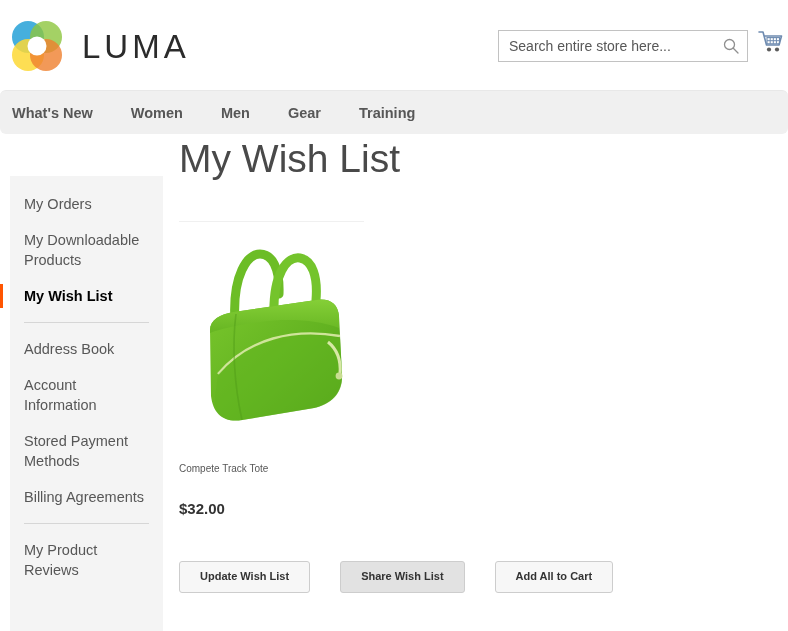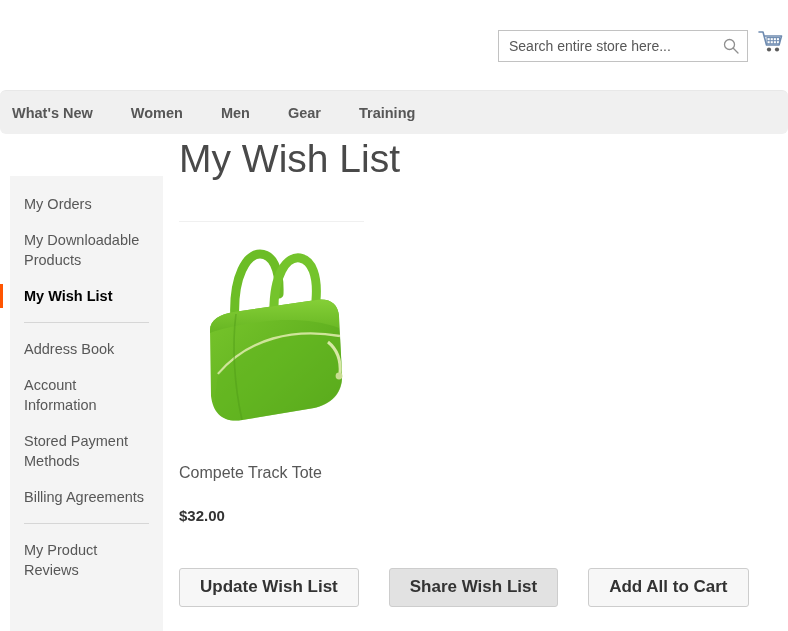--- a/index.html
+++ b/index.html
@@ -166,61 +166,75 @@
     display: flex;
     align-items: center;
     justify-content: center;
     background: #ffffff;
     cursor: pointer;
     overflow: hidden;
   }
   .product-photo svg { display: block; }
   .product-name {
     margin-top: 22px;
-    font-size: 16px;
+    font-size: 10px;
     color: #575757;
     line-height: 1.2;
     cursor: pointer;
   }
   .product-price {
     margin-top: 25px;
     font-size: 15px;
     font-weight: bold;
     color: #333333;
   }
 
   
   .actions {
     margin-top: 44px;
     display: flex;
     gap: 30px;
   }
   .btn {
     font-family: "Liberation Sans", sans-serif;
-    font-size: 17px;
+    font-size: 11px;
     font-weight: bold;
     color: #333333;
     background: #f7f7f7;
     border: 1px solid #cdcdcd;
     border-radius: 3px;
     padding: 8px 20px 9px 20px;
     cursor: pointer;
     line-height: 1.2;
     white-space: nowrap;
   }
   .btn.hovered {
     background: #e2e2e2;
     border-color: #cdcdcd;
   }
 </style>
 </head>
 <body>
 
 <div class="header">
 
+  <div class="logo-wrap">
+    <span class="logo-mark">
+      <svg width="58" height="58" viewBox="0 0 58 58">
+        <g>
+          <circle cx="20" cy="20" r="16" fill="#3cabdb" opacity="0.95"></circle>
+          <circle cx="38" cy="20" r="16" fill="#8dc63f" opacity="0.8"></circle>
+          <circle cx="20" cy="38" r="16" fill="#fdd835" opacity="0.85"></circle>
+          <circle cx="38" cy="38" r="16" fill="#ef7f2e" opacity="0.8"></circle>
+          <circle cx="29" cy="29" r="9.5" fill="#ffffff"></circle>
+        </g>
+      </svg>
+    </span>
+    <span class="logo-text">LUMA</span>
+  </div>
 
   <div class="search-box">
     <input class="search-input" type="text" placeholder="Search entire store here..." style="">
     <button class="search-btn">
       <svg width="16" height="16" viewBox="0 0 16 16">
         <circle cx="6.5" cy="6.5" r="5" fill="none" stroke="#8f8f8f" stroke-width="1.3"></circle>
         <line x1="10.3" y1="10.3" x2="15" y2="15" stroke="#8f8f8f" stroke-width="1.3" stroke-linecap="round"></line>
       </svg>
     </button>
   </div>

